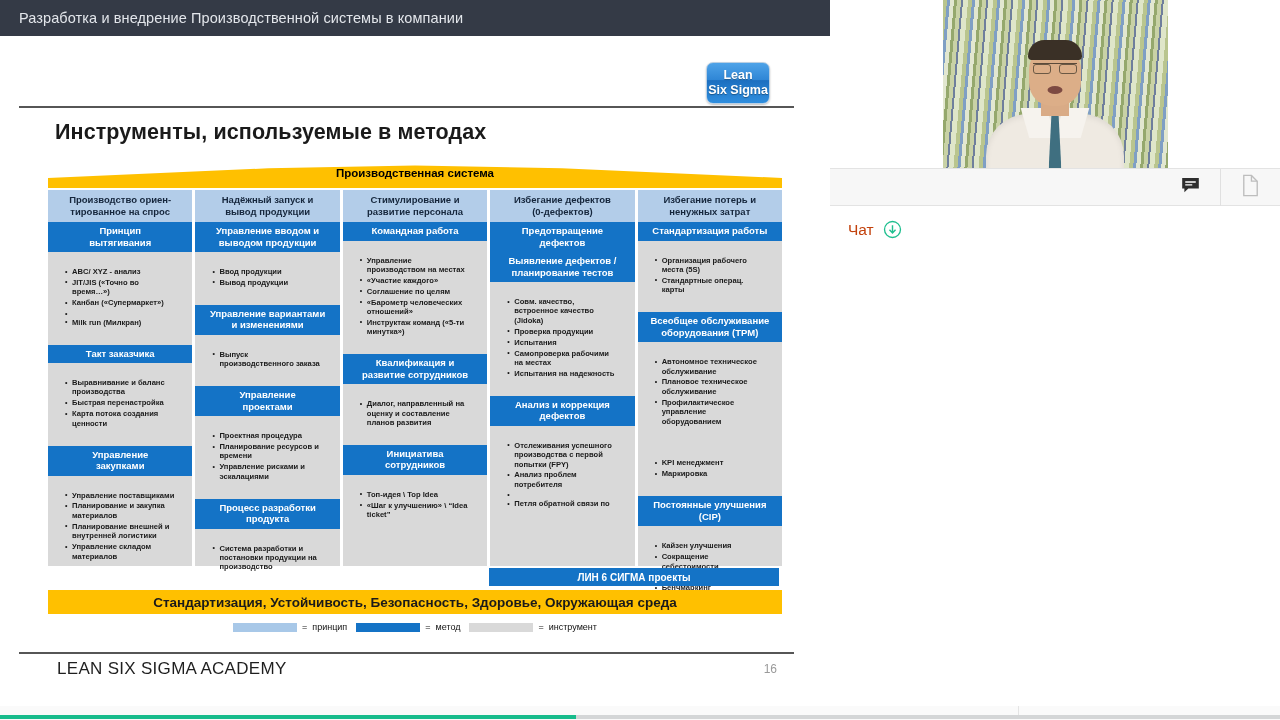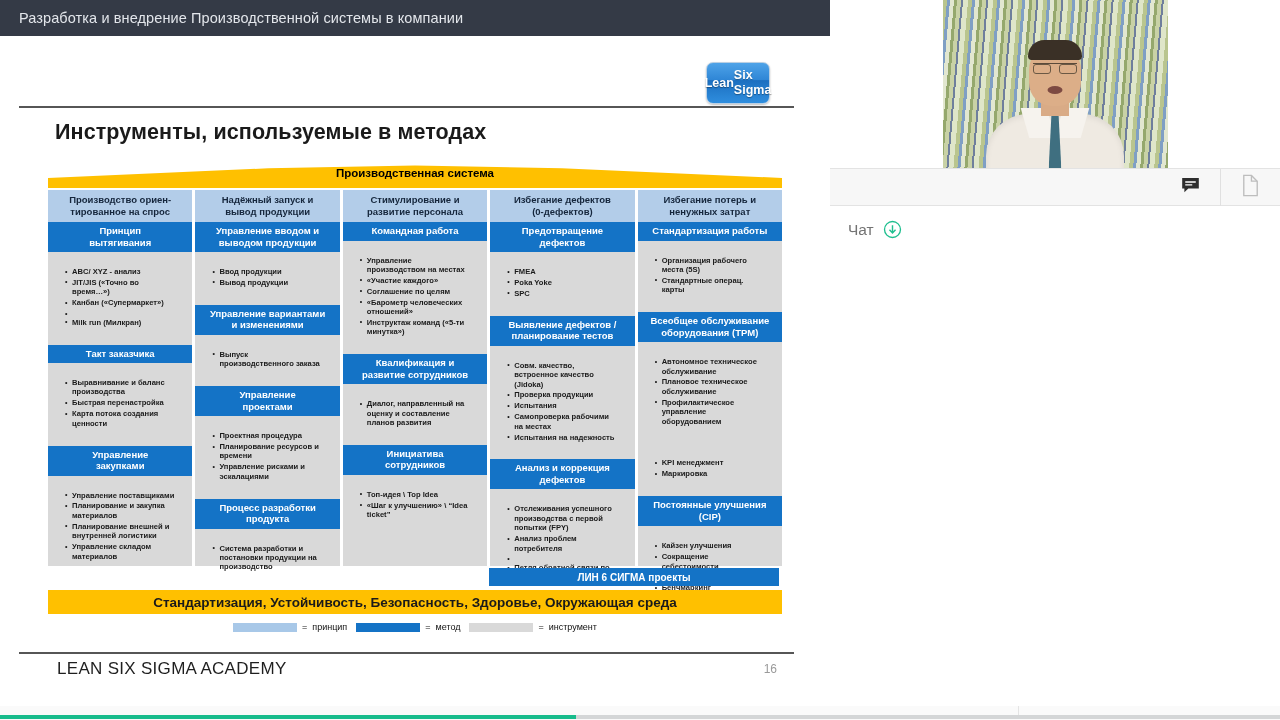--- a/index.html
+++ b/index.html
@@ -35,21 +35,21 @@
   
   #slide {
     position:absolute; left:0; top:36px; width:830px; height:670px; background:#fff;
   }
   #lss-logo {
     position:absolute; left:706px; top:26px; width:64px; height:42px;
     border-radius:7px;
     background: linear-gradient(180deg,#4ea3e8 0%, #2f86d6 42%, #1c6fc0 44%, #2f8ede 100%);
     border:1px solid #b9cfe3;
     box-shadow: 0 1px 2px rgba(0,0,0,.25);
-    display:flex; flex-direction:row; align-items:center; justify-content:center;
+    display:flex; flex-direction:column; align-items:center; justify-content:center;
     color:#fff; font-weight:bold; font-size:12.5px; line-height:15px;
     text-shadow: 0 1px 1px rgba(0,0,0,.35);
   }
   #slide-rule {
     position:absolute; left:19px; top:70px; width:775px; height:0;
     border-top:2px solid #565656;
   }
   #slide-title {
     position:absolute; left:55px; top:84px;
     font-size:21.5px; font-weight:bold; color:#1a1a1a; letter-spacing:.1px;
@@ -213,21 +213,21 @@
     width:60px; height:37px; display:flex; align-items:center; justify-content:center;
   }
   .tb-btn.sep { border-left:1px solid #e0e0e0; }
 
   #chat-panel {
     position:absolute; left:0; top:206px; width:450px; height:500px; background:#fff;
   }
   #chat-header {
     display:flex; align-items:center; gap:9px; padding:14px 0 0 18px;
   }
-  #chat-title { font-size:15.5px; color:#737373; }
+  #chat-title { font-size:15.5px; color:#c2410c; }
   #scroll-down-icon { width:19px; height:19px; }
 
   #right-divider {
     position:absolute; left:0; top:0; width:1px; height:706px; background:#e6e6e6;
   }
 
   
   #bottom-strip {
     position:absolute; left:0; top:706px; width:1280px; height:14px;
     background:#fafafa;
@@ -346,25 +346,20 @@
               <div class="sec-head">Инициатива<br>сотрудников</div>
               <ul class="items">
                 <li>Топ-идея \ Top Idea</li>
                 <li>«Шаг к улучшению» \ “Idea ticket”</li>
               </ul>
               <div class="col-filler"></div>
             </div>
             <div class="col">
               <div class="col-head">Избегание дефектов<br>(0-дефектов)</div>
               <div class="sec-head">Предотвращение<br>дефектов</div>
-              <ul class="items">
-                <li>FMEA</li>
-                <li>Poka Yoke</li>
-                <li>SPC</li>
-              </ul>
               <div class="sec-head">Выявление дефектов /<br>планирование тестов</div>
               <ul class="items">
                 <li>Совм. качество, встроенное качество (Jidoka)</li>
                 <li>Проверка продукции</li>
                 <li>Испытания</li>
                 <li>Самопроверка рабочими на местах</li>
                 <li>Испытания на надежность</li>
               </ul>
               <div class="sec-head">Анализ и коррекция<br>дефектов</div>
               <ul class="items">

